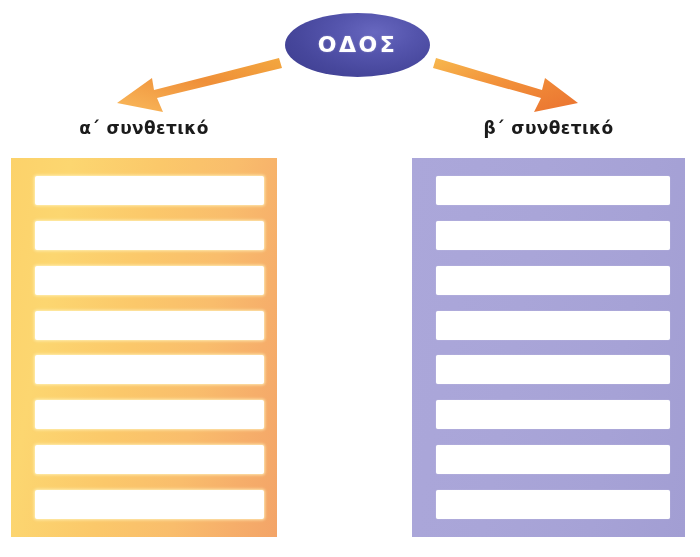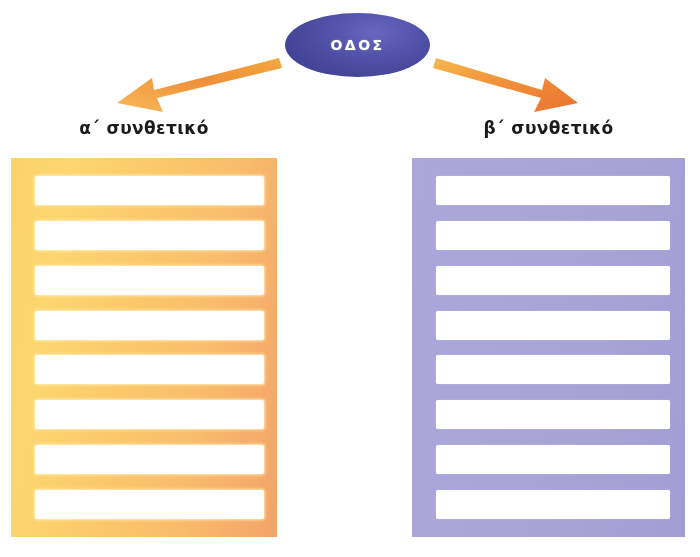--- a/index.html
+++ b/index.html
@@ -29,21 +29,21 @@
     height: 64px;
     border-radius: 50%;
     background: radial-gradient(ellipse 75% 90% at 62% 30%,
                 #6767bf 0%, #5454ac 38%, #47479c 72%, #3f3f92 100%);
     display: flex;
     align-items: center;
     justify-content: center;
   }
   .root-label {
     color: #ffffff;
-    font-size: 14px;
+    font-size: 22px;
     font-weight: 700;
     letter-spacing: 2.5px;
     line-height: 1;
     text-shadow: 0 0 2px rgba(255,255,255,0.35);
     user-select: none;
   }
 
   
   .arrows-layer {
     position: absolute;

